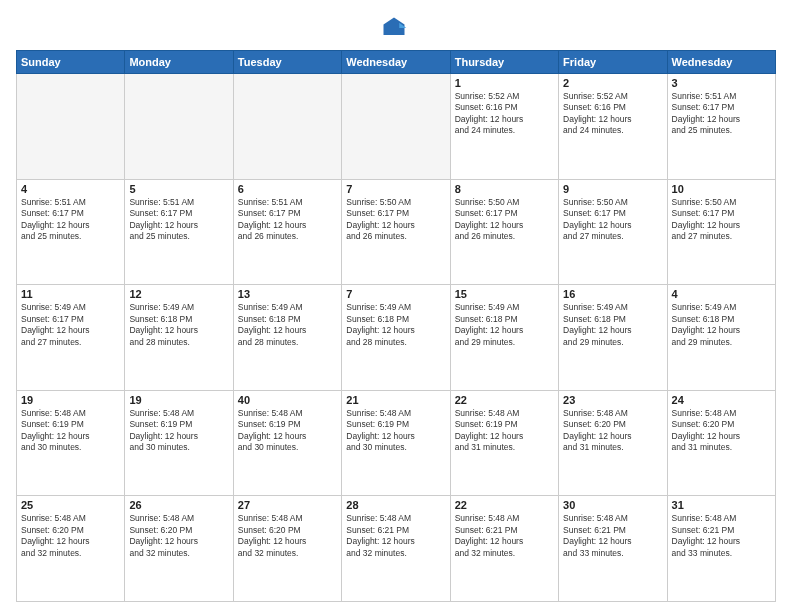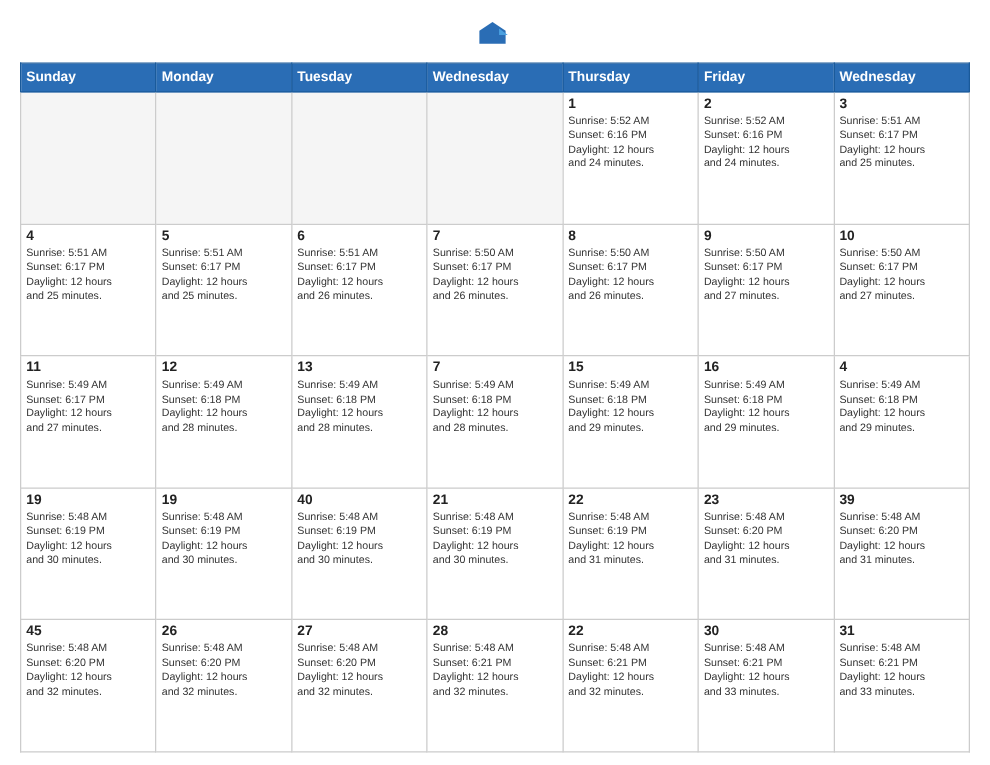--- a/index.html
+++ b/index.html
@@ -304,30 +304,30 @@
 and 31 minutes.</div>
           </td>
           <td>
             <span class="day-number">23</span>
             <div class="day-info" style="white-space: pre-line;">Sunrise: 5:48 AM
 Sunset: 6:20 PM
 Daylight: 12 hours
 and 31 minutes.</div>
           </td>
           <td>
-            <span class="day-number">39</span>
+            <span class="day-number">24</span>
             <div class="day-info" style="white-space: pre-line;">Sunrise: 5:48 AM
 Sunset: 6:20 PM
 Daylight: 12 hours
 and 31 minutes.</div>
           </td>
         </tr>
         <tr>
           <td>
-            <span class="day-number">45</span>
+            <span class="day-number">25</span>
             <div class="day-info" style="white-space: pre-line;">Sunrise: 5:48 AM
 Sunset: 6:20 PM
 Daylight: 12 hours
 and 32 minutes.</div>
           </td>
           <td>
             <span class="day-number">26</span>
             <div class="day-info" style="white-space: pre-line;">Sunrise: 5:48 AM
 Sunset: 6:20 PM
 Daylight: 12 hours

